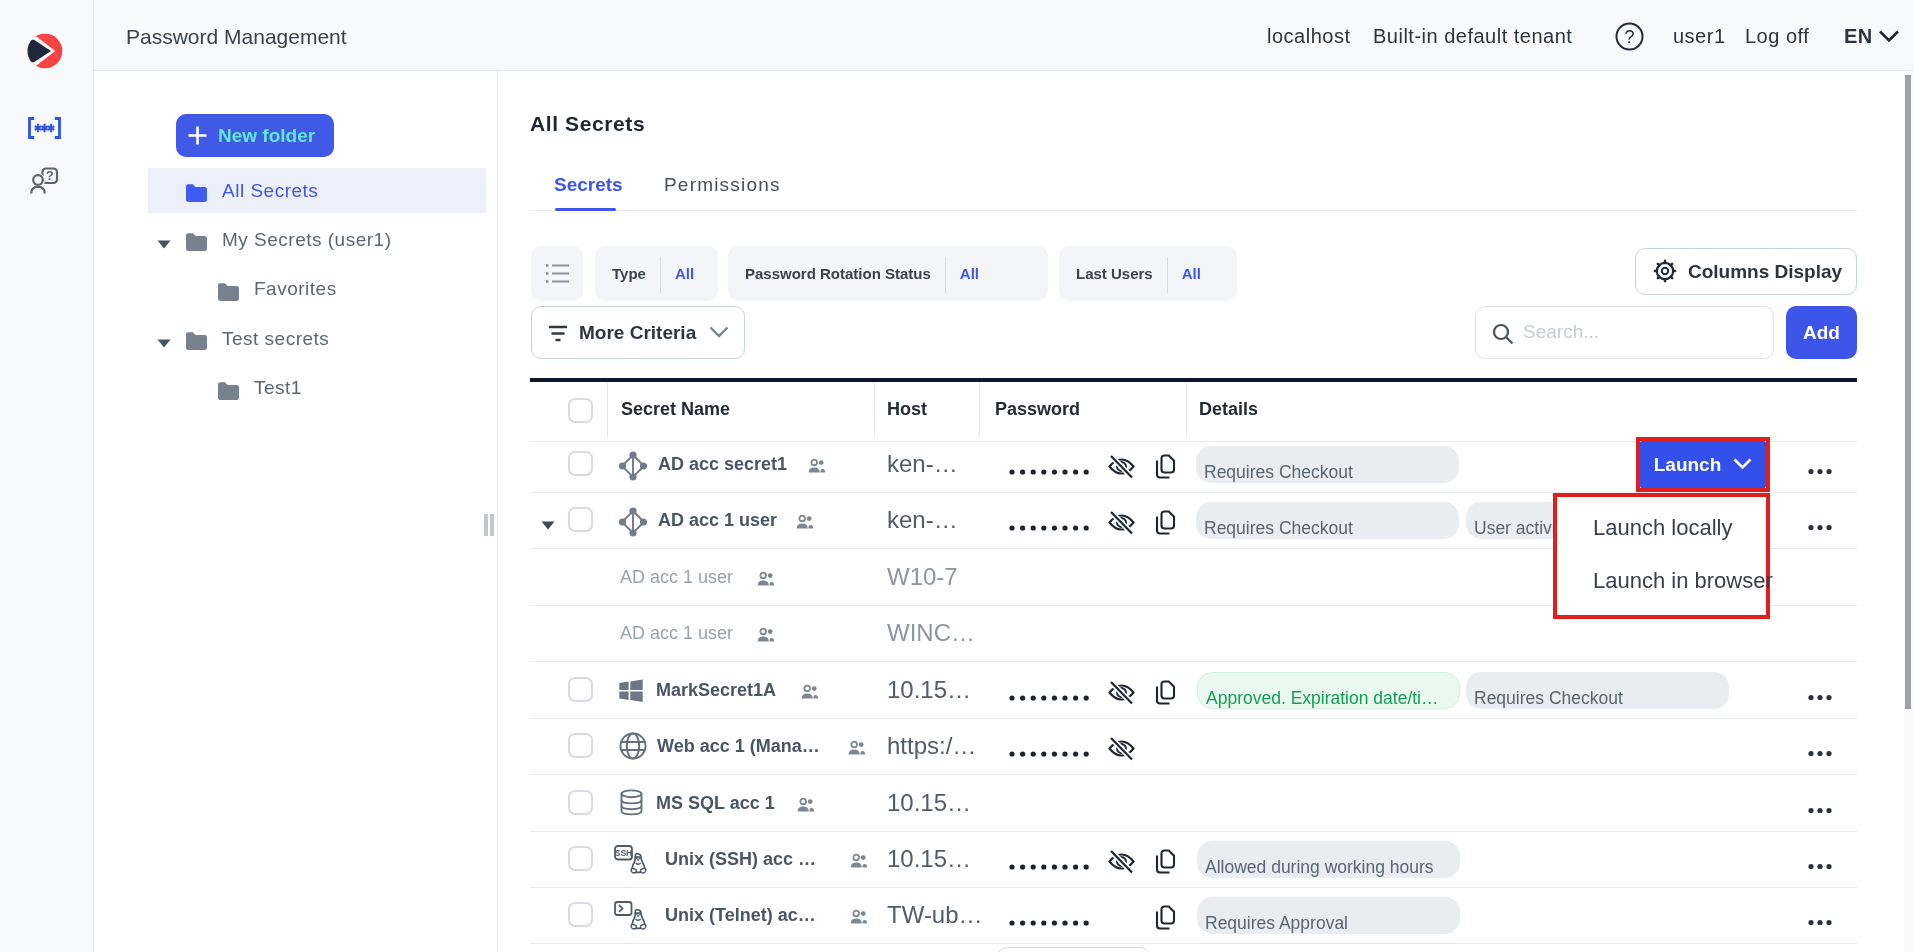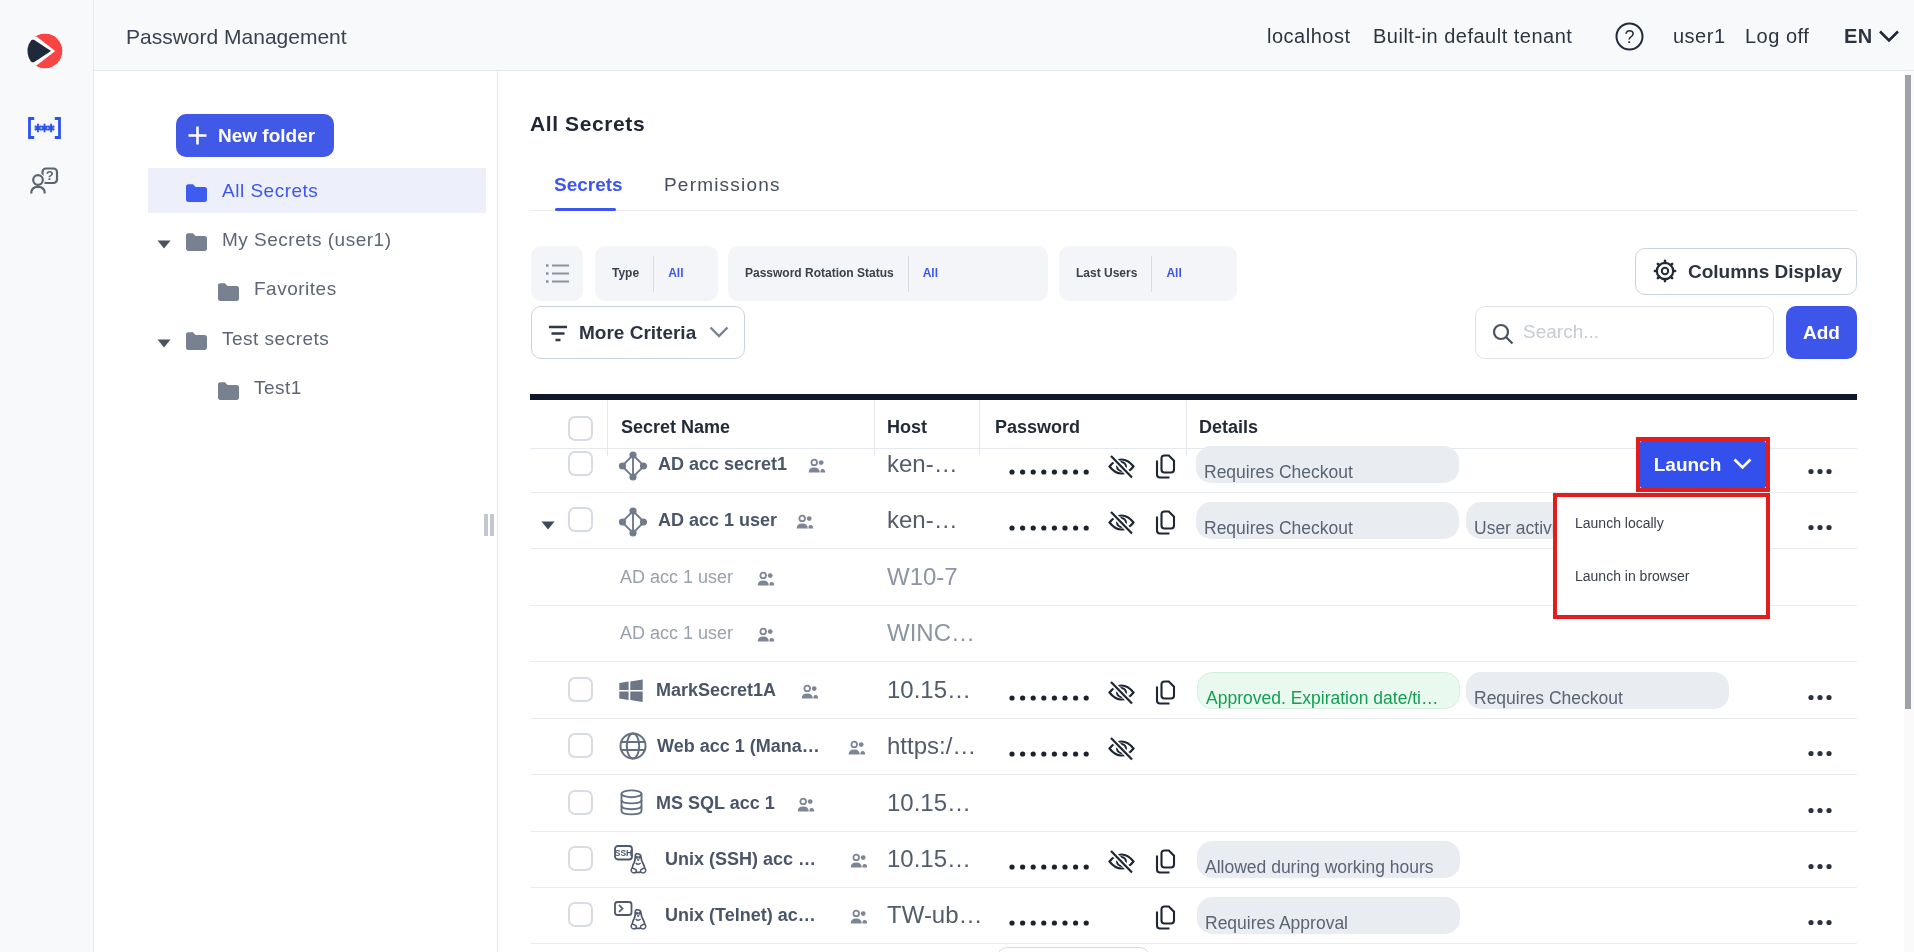--- a/index.html
+++ b/index.html
@@ -5,56 +5,56 @@
 *{margin:0;padding:0;box-sizing:border-box}
 html,body{width:1914px;height:952px;overflow:hidden;background:#fff;font-family:"Liberation Sans",sans-serif}
 #page{position:relative;width:1914px;height:952px;background:#fff}
 .abs{position:absolute}
 
 #hdr{position:absolute;left:0;top:0;width:1914px;height:71px;background:#f8f9fb;border-bottom:1px solid #e5e8ec}
 #rail{position:absolute;left:0;top:0;width:94px;height:952px;background:#f8f9fb;border-right:1px solid #e5e8ec;z-index:5}
 #title{position:absolute;left:126px;top:25px;font-size:21px;color:#3a4250;z-index:6}
 .hright{position:absolute;top:25px;font-size:20px;color:#2c3440;z-index:6;letter-spacing:0.5px}
 
-#newfolder{position:absolute;left:176px;top:114px;width:158px;height:43px;background:#4159e7;border-radius:10px;color:#ffffff;font-size:19px;font-weight:bold;line-height:43px;text-align:left;z-index:2}
+#newfolder{position:absolute;left:176px;top:114px;width:158px;height:43px;background:#4159e7;border-radius:10px;color:#5eead4;font-size:19px;font-weight:bold;line-height:43px;text-align:left;z-index:2}
 .trow{position:absolute;left:148px;width:338px;height:45px;z-index:2}
 .trow .lbl{position:absolute;top:50%;transform:translateY(-50%);font-size:19px;color:#5c6674;white-space:nowrap;letter-spacing:0.5px}
 .trow.sel{background:#edf0fb}
 .trow.sel .lbl{color:#3d56ee}
 
 #h1{position:absolute;left:530px;top:112px;font-size:21px;font-weight:bold;color:#202734;letter-spacing:0.6px}
 .tab{position:absolute;top:174px;font-size:19px}
 #tabline{position:absolute;left:530px;top:210px;width:1327px;height:1px;background:#e8eaee}
 #tabund{position:absolute;left:555px;top:208px;width:61px;height:3px;background:#3d56ee;border-radius:2px}
-.pill{position:absolute;top:246px;height:55px;background:#f3f5f8;border-radius:10px;font-size:12px;line-height:55px;color:#3a424e;font-weight:bold}
+.pill{position:absolute;top:246px;height:55px;background:#f3f5f8;border-radius:10px;font-size:15px;line-height:55px;color:#3a424e;font-weight:bold}
 .pill .all{color:#3d56ee;font-weight:bold}
 .pill .sep{display:inline-block;width:1px;height:36px;background:#d9dde3;vertical-align:middle;margin:0 14px}
 .btn-outline{position:absolute;background:#fff;border:1px solid #ccd2da;border-radius:10px;color:#2c3440;font-weight:bold}
 #search{position:absolute;left:1475px;top:306px;width:299px;height:53px;border:1px solid #dfe3e8;border-radius:10px;background:#fff}
 #search .ph{position:absolute;left:47px;top:14px;font-size:19px;color:#c6ccd6}
 #addbtn{position:absolute;left:1786px;top:306px;width:71px;height:53px;background:#3d56e9;border-radius:10px;color:#fff;font-size:19px;font-weight:bold;text-align:center;line-height:53px}
 
-#thead{position:absolute;left:530px;top:394px;width:1327px;height:55px;border-top:6px solid #0f172a;border-bottom:1px solid #e5e8ec}
+#thead{position:absolute;left:530px;top:378px;width:1327px;height:64px;border-top:4px solid #0f172a;border-bottom:1px solid #e5e8ec}
 #thead .vline{position:absolute;top:0;width:1px;height:56px;background:#e5e8ec}
 #thead .hcell{position:absolute;top:17px;font-size:18px;font-weight:bold;color:#242b38}
 .row{position:absolute;left:530px;width:1327px;height:57px;border-bottom:1px solid #e9ebef}
 .cb{position:absolute;left:38px;top:15px;width:25px;height:25px;border:2px solid #d7dbe2;border-radius:7px;background:#fff}
 .name{position:absolute;top:50%;transform:translateY(-50%);font-size:18px;font-weight:bold;color:#4a5568;white-space:nowrap}
 .subname{position:absolute;top:50%;transform:translateY(-50%);font-size:18px;color:#99a1ad;white-space:nowrap}
 .host{position:absolute;left:357px;top:50%;transform:translateY(-50%);font-size:24px;color:#525c6b;white-space:nowrap}
 .host.lt{color:#8d95a3}
 .pwdots{position:absolute;left:478px;top:50%;transform:translateY(calc(-50% + 2px));width:90px;height:8px}
 .tag{position:absolute;height:37px;top:10px;background:#e9edf2;border-radius:15px;font-size:17.5px;color:#5a6473;line-height:37px;padding:8px 8px;white-space:nowrap;overflow:hidden;width:263px}
 .tag.green{background:#eaf9ef;border:1px solid #d5f0de;color:#129e55;line-height:35px;padding:8px 22px 0 8px}
 .menu3{position:absolute;left:1277px;top:50%;transform:translateY(-50%);width:24px;height:6px}
 
 .redbox{position:absolute;border:4px solid #e11d1d;z-index:10}
 #launch{position:absolute;left:1640px;top:441px;width:126px;height:47px;background:#3350ec;border-radius:2px;color:#fff;font-size:19px;font-weight:bold;z-index:11;text-align:center;line-height:47px}
 #ddown{position:absolute;left:1557px;top:497px;width:209px;height:118px;background:#fff;z-index:11}
-#ddown div{position:absolute;left:18px;font-size:14px;color:#39404d;white-space:nowrap}
+#ddown div{position:absolute;left:36px;font-size:22px;color:#39404d;white-space:nowrap}
 
 #sbtrack{position:absolute;left:1904px;top:71px;width:10px;height:881px;background:#fafafa;z-index:20}
 #sbthumb{position:absolute;left:1905px;top:75px;width:6px;height:634px;background:#9da1a8;z-index:21}
 #pager{position:absolute;left:997px;top:947px;width:153px;height:20px;border:1px solid #d8dce2;border-radius:10px;background:#fff;z-index:3}
 </style>
 </head>
 <body>
 <div id="page">
 
 <div id="hdr"></div>

